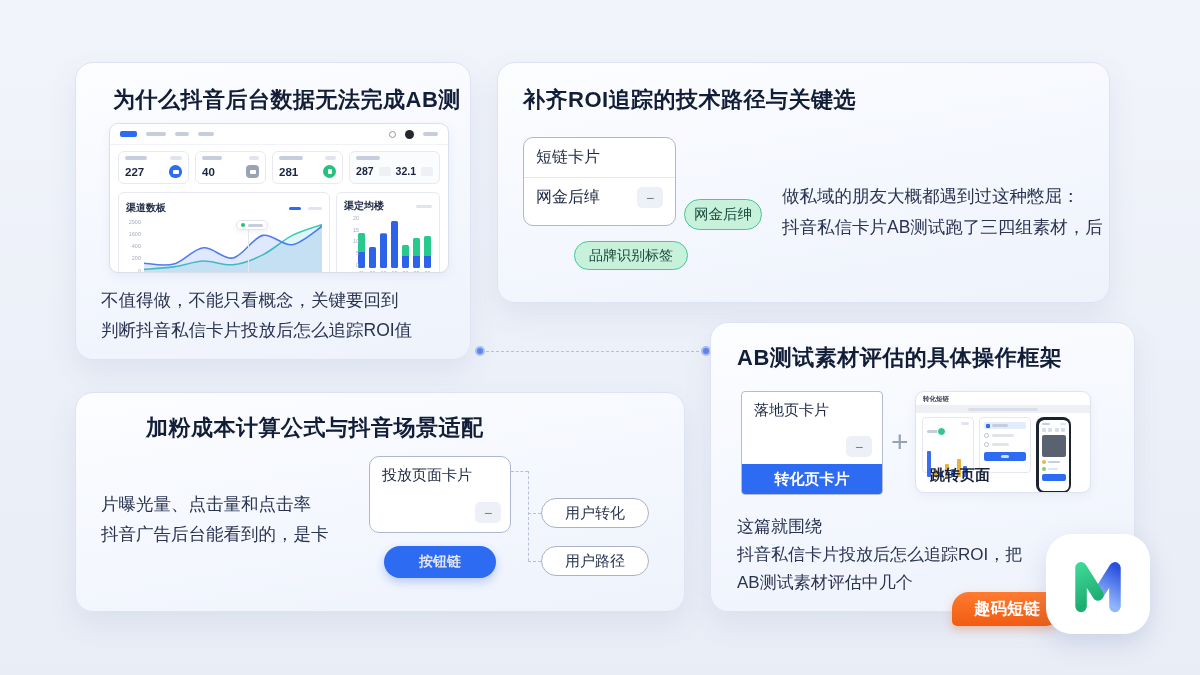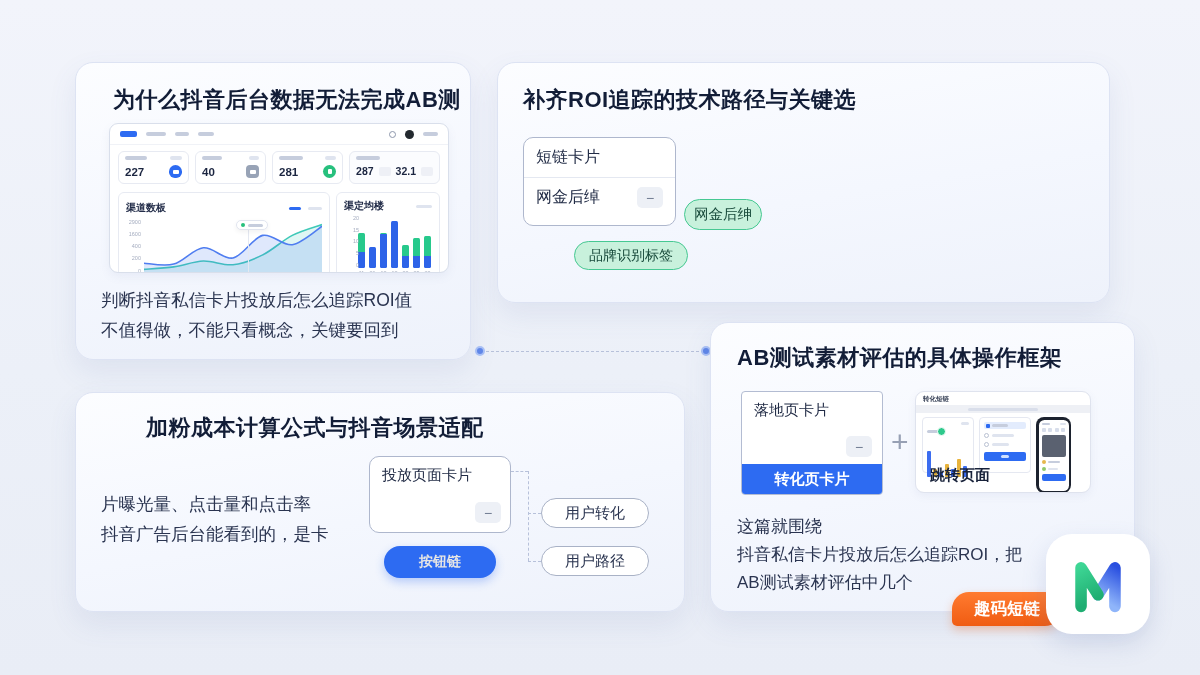--- a/index.html
+++ b/index.html
@@ -260,40 +260,44 @@
               <span>12</span>
               <span>20</span>
               <span>29</span>
               <span>30</span>
             </div>
         </div>
       </div>
     </div>
 
     <div class="body-text" style="left:25px;top:222px;">
+      <div>不值得做，不能只看概念，关键要回到</div>
       <div>判断抖音私信卡片投放后怎么追踪ROI值</div>
-      <div>不值得做，不能只看概念，关键要回到</div>
     </div>
   </div>
 
   <div class="card" style="left:497px;top:62px;width:613px;height:241px;">
     <div class="card-title" style="left:25px;top:22px;">补齐ROI追踪的技术路径与关键选</div>
 
     <div class="mini-card" style="left:25px;top:74px;width:153px;height:89px;">
       <div class="row">短链卡片</div>
       <div class="divider"></div>
       <div class="row" style="display:flex;align-items:center;justify-content:space-between;">
         <span>网金后绰</span>
         <span class="minus-chip">−</span>
       </div>
     </div>
 
     <div class="green-pill" style="left:186px;top:136px;width:78px;height:31px;">网金后绅</div>
     <div class="green-pill" style="left:76px;top:178px;width:114px;height:29px;font-size:14px;">品牌识别标签</div>
 
+    <div class="body-text" style="left:284px;top:118px;line-height:31px;">
+      <div>做私域的朋友大概都遇到过这种憋屈：</div>
+      <div>抖音私信卡片AB测试跑了三四组素材，后</div>
+    </div>
   </div>
 
   <div class="dash-h" style="left:481px;top:351px;width:228px;"></div>
   <div class="cdot" style="left:475px;top:346px;"></div>
   <div class="cdot" style="left:701px;top:346px;"></div>
 
   <div class="card" style="left:75px;top:392px;width:610px;height:220px;">
     <div class="card-title" style="left:22px;top:20px;margin-left:48px;">加粉成本计算公式与抖音场景适配</div>
 
     <div class="body-text" style="left:25px;top:96px;">

